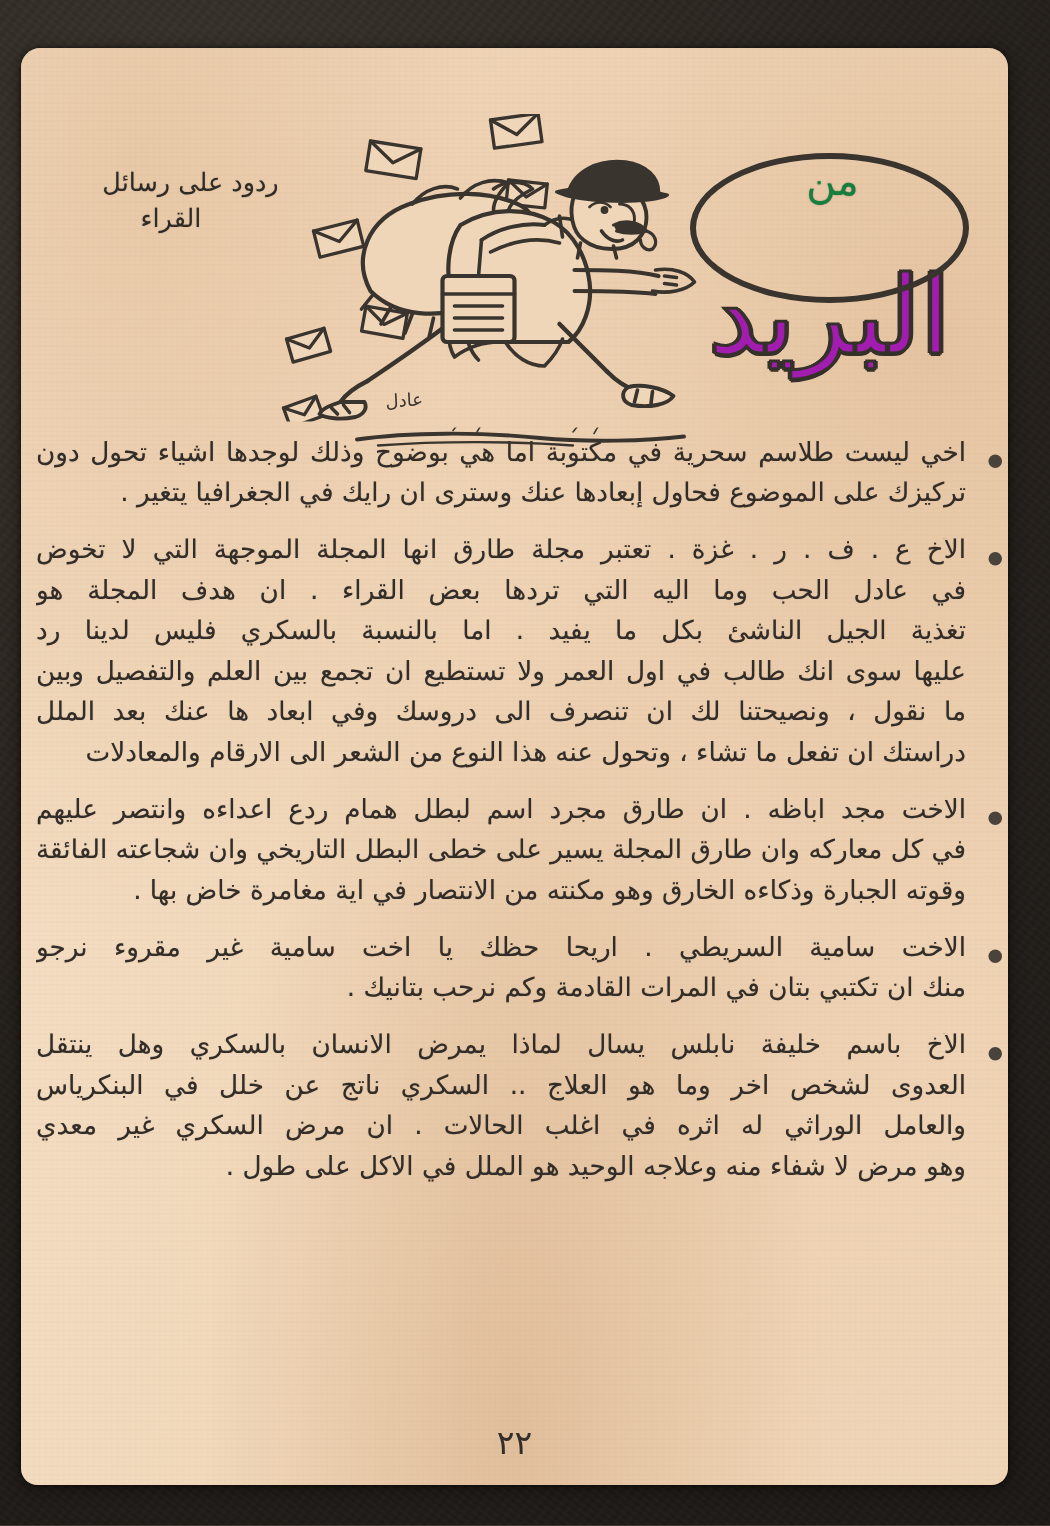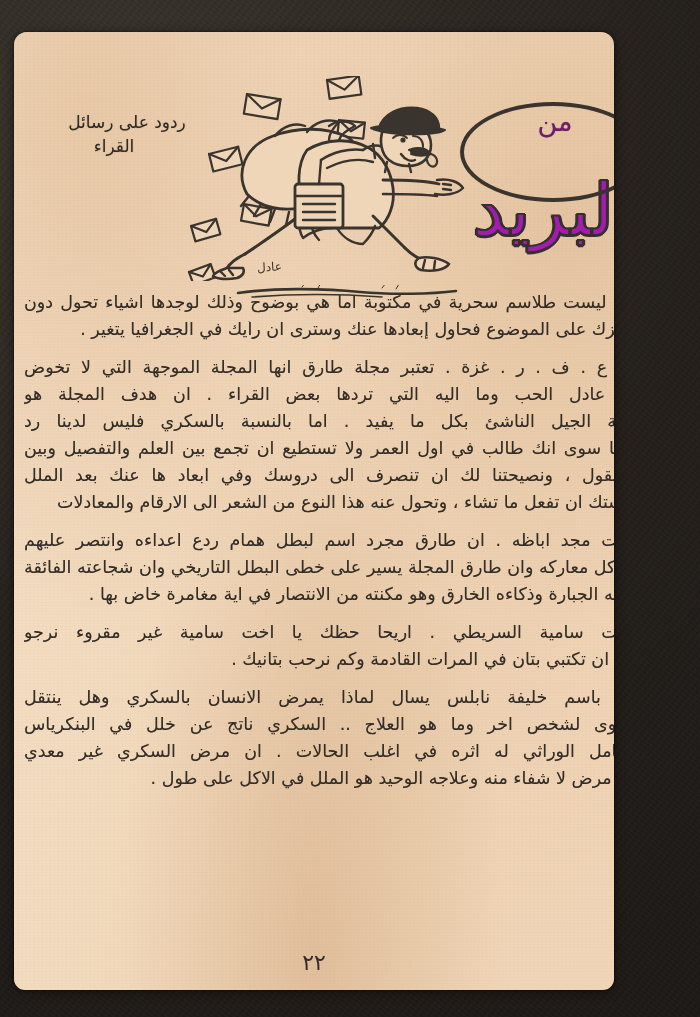--- a/index.html
+++ b/index.html
@@ -31,21 +31,21 @@
     background-image:
       repeating-linear-gradient(37deg, rgba(255,255,255,.018) 0 2px, rgba(0,0,0,.03) 2px 4px),
       repeating-linear-gradient(-52deg, rgba(255,255,255,.014) 0 3px, rgba(0,0,0,.025) 3px 6px);
   }
 
   
   .page {
     position: absolute;
     left: 14px;
     top: 32px;
-    width: 600px;
+    width: 658px;
     height: 958px;
     background: #f0d6b8;
     border-radius: 13px 13px 11px 11px;
     box-shadow: 0 0 3px rgba(0,0,0,.55), 0 2px 12px rgba(0,0,0,.45);
     overflow: hidden;
   }
   
   .page::before{
     content:"";
     position:absolute; inset:0;
@@ -115,21 +115,21 @@
     background: rgba(240,214,184,0.0);
     z-index: 4;
   }
   .logo-top{
     position:absolute;
     right: 36px;
     top: 18px;
     width: 146px;
     text-align:center;
     z-index:5;
-    color:#701a75;
+    color:#15803d;
     font-size: 30px;
     font-weight: 700;
     line-height: 1.06;
     text-shadow: 0 0 1px rgba(40,30,20,.5);
   }
   .logo-top .w1{display:block; font-size:27px; letter-spacing:1px;}
   .logo-top .w2{display:block; font-size:31px; margin-top:-3px;}
 
   .logo-main{
     position:absolute;

